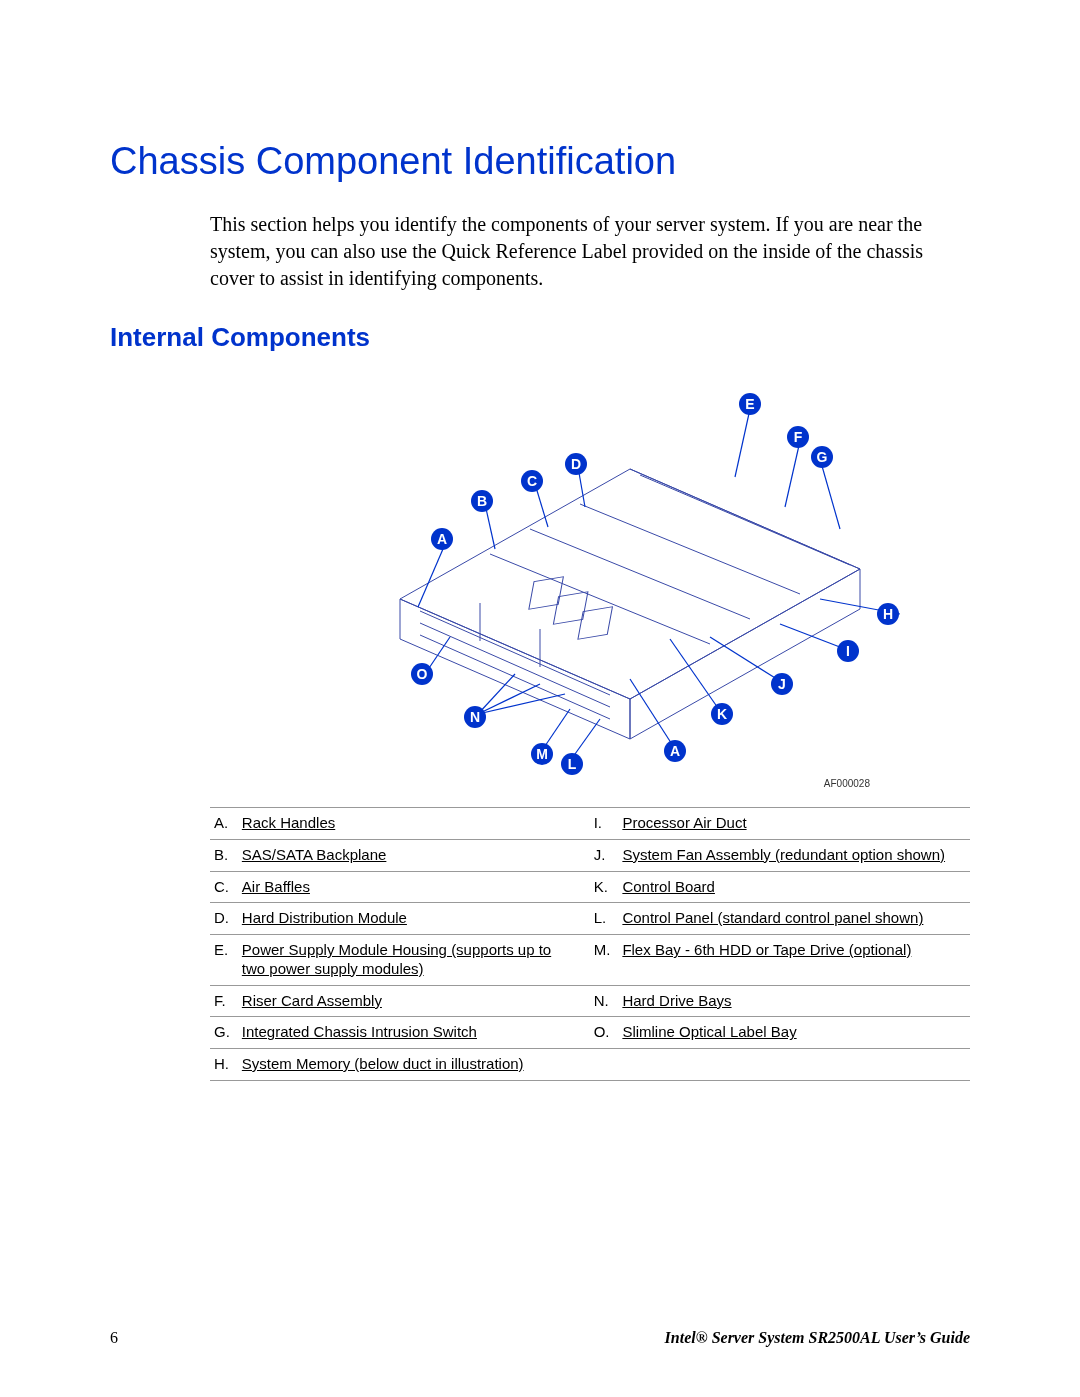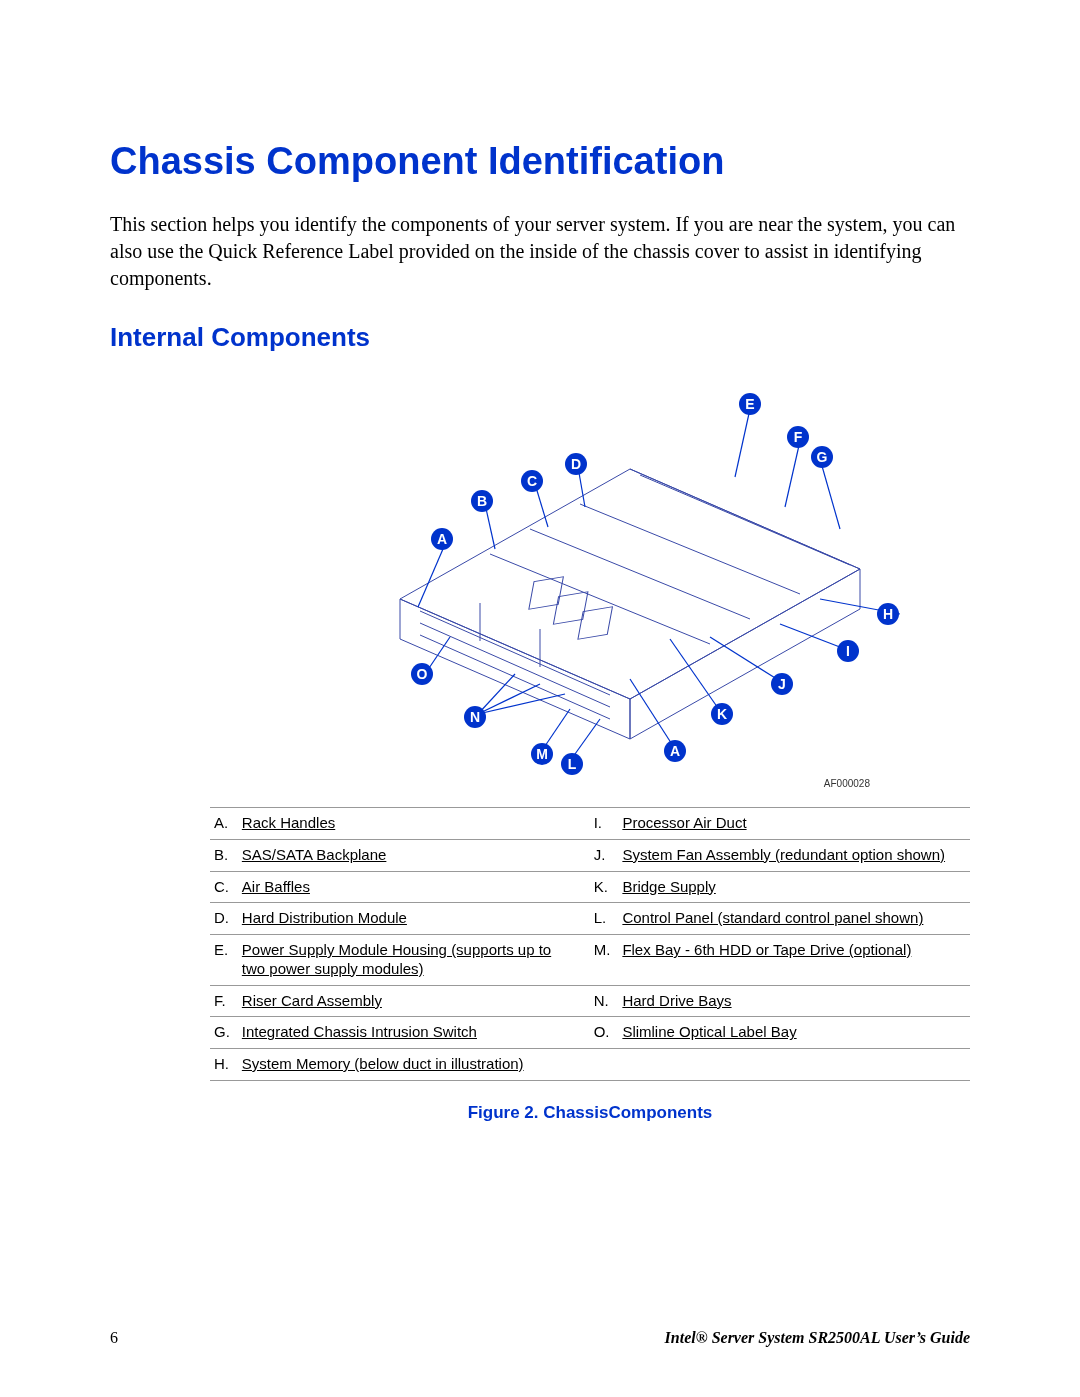--- a/index.html
+++ b/index.html
@@ -7,28 +7,29 @@
     width: 1080px;
     height: 1397px;
     background: #fff;
     font-family: "Times New Roman", Times, serif;
     color: #000;
     position: relative;
     padding: 140px 110px 60px 110px;
   }
   .h1 {
     font-family: Arial, Helvetica, sans-serif;
-    font-weight: bold;
+    font-weight: normal;
     color: #0033cc;
     font-size: 38px;
     margin-bottom: 28px;
   }
   .intro {
     font-size: 20px;
     line-height: 1.35;
+    margin-left: 100px;
     margin-bottom: 30px;
   }
   .h2 {
     font-family: Arial, Helvetica, sans-serif;
     font-weight: bold;
     color: #0033cc;
     font-size: 26px;
     margin-bottom: 26px;
   }
   .figure-wrap {
@@ -239,21 +240,21 @@
         <tr>
           <td class="letter">B.</td>
           <td class="desc">SAS/SATA Backplane</td>
           <td class="letter">J.</td>
           <td class="desc">System Fan Assembly (redundant option shown)</td>
         </tr>
         <tr>
           <td class="letter">C.</td>
           <td class="desc">Air Baffles</td>
           <td class="letter">K.</td>
-          <td class="desc">Bridge Supply</td>
+          <td class="desc">Control Board</td>
         </tr>
         <tr>
           <td class="letter">D.</td>
           <td class="desc">Hard Distribution Module</td>
           <td class="letter">L.</td>
           <td class="desc">Control Panel (standard control panel shown)</td>
         </tr>
         <tr>
           <td class="letter">E.</td>
           <td class="desc">Power Supply Module Housing (supports up to two power supply modules)</td>
@@ -274,20 +275,19 @@
         </tr>
         <tr>
           <td class="letter">H.</td>
           <td class="desc">System Memory (below duct in illustration)</td>
           <td class="letter"></td>
           <td class="desc"></td>
         </tr>
       </tbody>
 </table>
 
-<div class="caption">Figure 2. ChassisComponents</div>
 
 </div>
 
 <div class="footer">
   <span class="pageno">6</span>
   <span class="guide">Intel® Server System SR2500AL User’s Guide</span>
 </div>
 
 </body></html>

